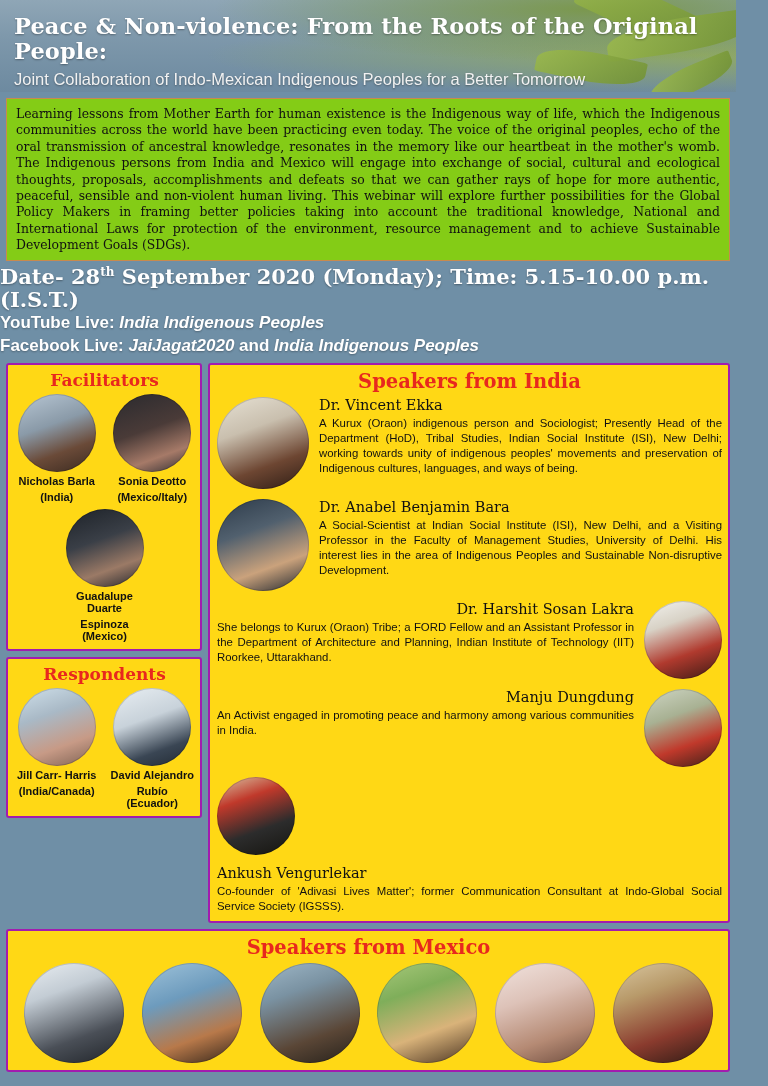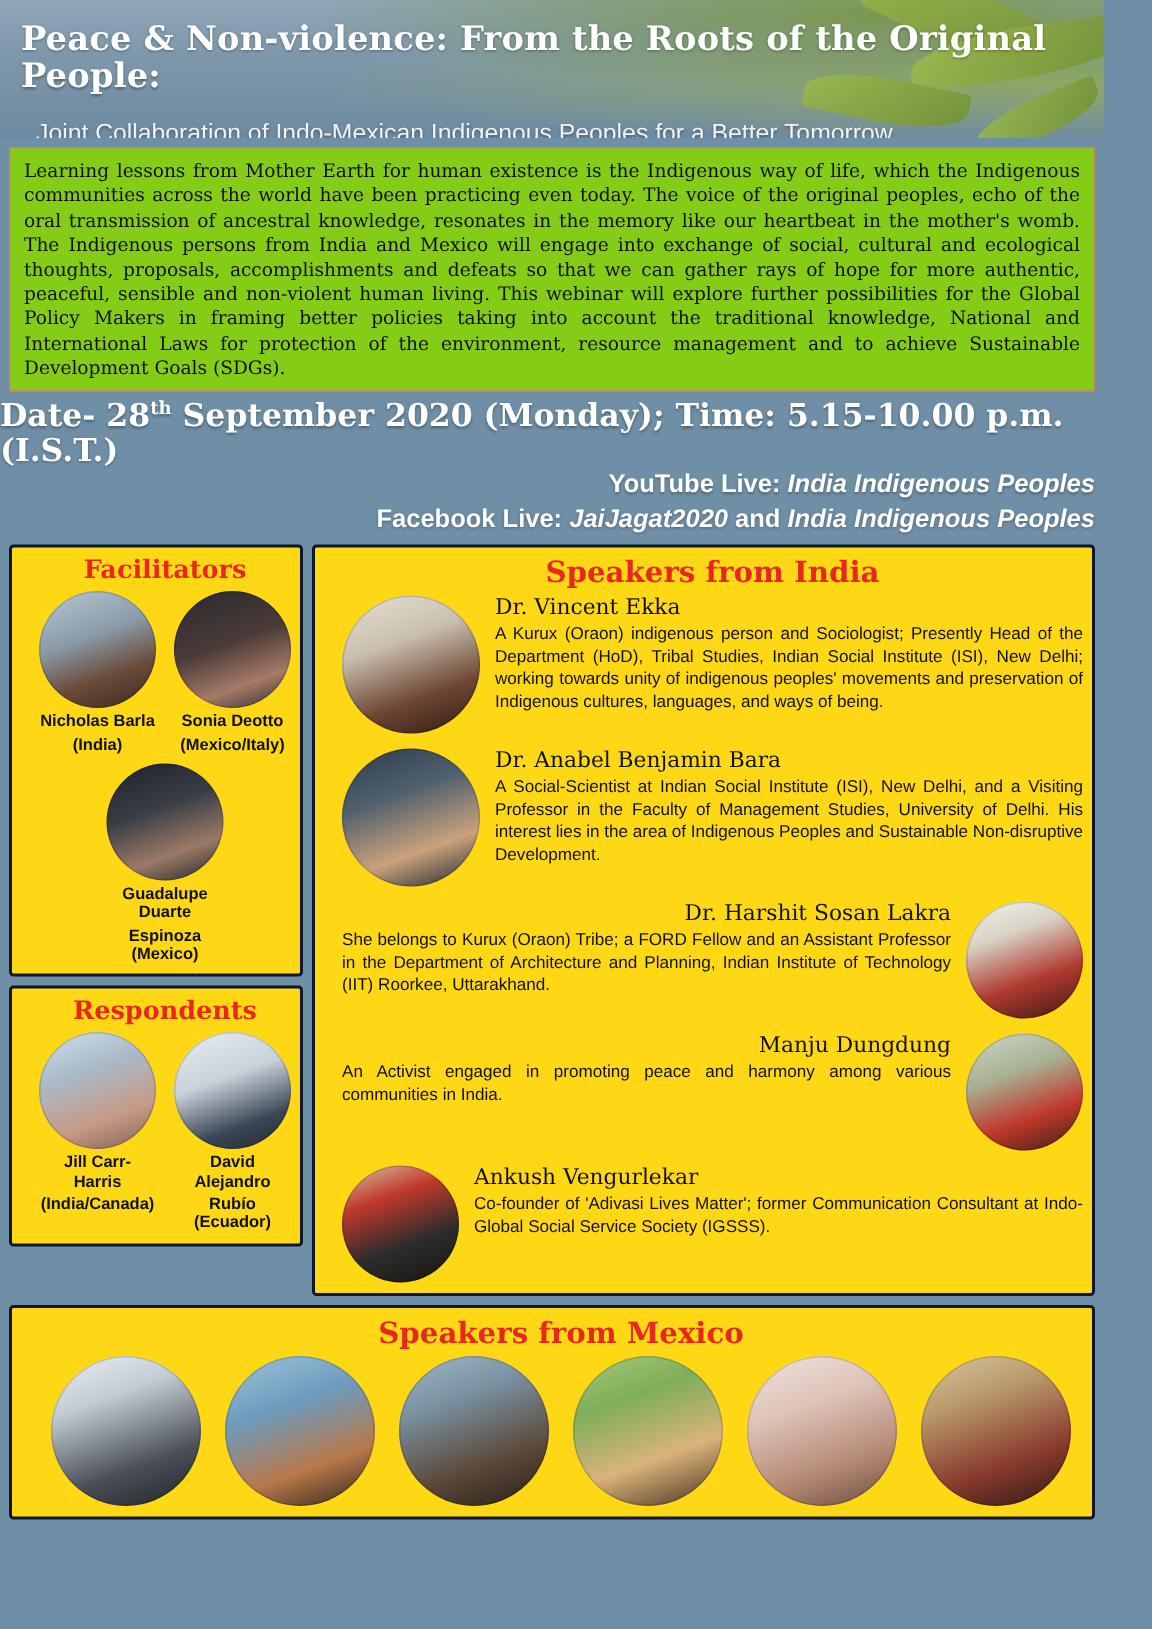--- a/index.html
+++ b/index.html
@@ -32,21 +32,21 @@
   .l3 { width:110px;height:30px; right:90px; top:52px; transform:rotate(12deg); }
   .l4 { width:90px;height:26px; right:0px; top:66px; transform:rotate(-22deg); }
   .header h1 {
     position:relative; margin:0; padding:14px 14px 0 14px;
     font-family:"DejaVu Serif", serif;
     font-size:22.5px; font-weight:bold; color:#ffffff; letter-spacing:.1px;
     text-shadow:0 1px 2px rgba(0,0,0,.35);
     line-height:1.1;
   }
   .header h2 {
-    position:relative; margin:10px; padding:6px 14px 0 14px;
+    position:relative; margin:0; padding:6px 14px 0 14px;
     font-size:16.5px; font-weight:normal; color:#f2f2f2;
     text-shadow:0 1px 2px rgba(0,0,0,.35);
   }
 
   
   .abstract {
     margin:6px 6px 0 6px;
     background:#84cc16;
     border:1px solid #c88a4e;
     padding:7px 9px;
@@ -56,32 +56,32 @@
 
   
   .datewrap { padding:4px 6px 2px 0; color:#fff; }
   .dateline {
     font-family:"DejaVu Serif", serif;
     font-size:21px; font-weight:bold; line-height:1.1;
     text-shadow:0 1px 2px rgba(0,0,0,.35);
   }
   .dateline sup { font-size:12px; }
   .live {
-    text-align:right; font-size:17px; font-weight:bold; color:#fff;
+    text-align:left; font-size:17px; font-weight:bold; color:#fff;
     text-shadow:0 1px 2px rgba(0,0,0,.3); line-height:1.35;
   }
   .live i { font-style:italic; }
 
   
   .cols { display:flex; gap:6px; padding:4px 6px 0 6px; align-items:flex-start; }
   .left-col { width:196px; display:flex; flex-direction:column; gap:6px; }
   .right-col { flex:1; }
   .panel {
-    background:#ffd815; border:2px solid #0f172a; border-radius:3px;
-    padding:4px 6px 7px 18px;
+    background:#ffd815; border:2px solid #a21caf; border-radius:3px;
+    padding:4px 6px 7px 7px;
   }
   .panel-title {
     text-align:center; color:#e8281e; font-family:"DejaVu Serif", serif;
     font-weight:bold; font-size:17px; margin:1px 0 4px 0;
   }
   .panel-title.big { font-size:19.5px; }
 
   
   .av { border-radius:50%; overflow:hidden; position:relative; flex:none;
         box-shadow:0 0 0 1px rgba(0,0,0,.15) inset; }
@@ -229,21 +229,21 @@
         </div>
 
         <div class="sp rev small">
           <div class="av p-manju"></div>
           <div class="txt">
             <div class="nm">Manju Dungdung</div>
             <div class="bio">An Activist engaged in promoting peace and harmony among various communities in India.</div>
           </div>
         </div>
 
-        <div class="sp small" style="margin-bottom:0;">
+        <div class="sp small" style="margin-bottom:0;flex-direction:column;">
           <div class="av p-ankush"></div>
           <div class="txt">
             <div class="nm">Ankush Vengurlekar</div>
             <div class="bio">Co-founder of 'Adivasi Lives Matter'; former Communication Consultant at Indo-Global Social Service Society (IGSSS).</div>
           </div>
         </div>
 
       </div>
     </div>
   </div>

